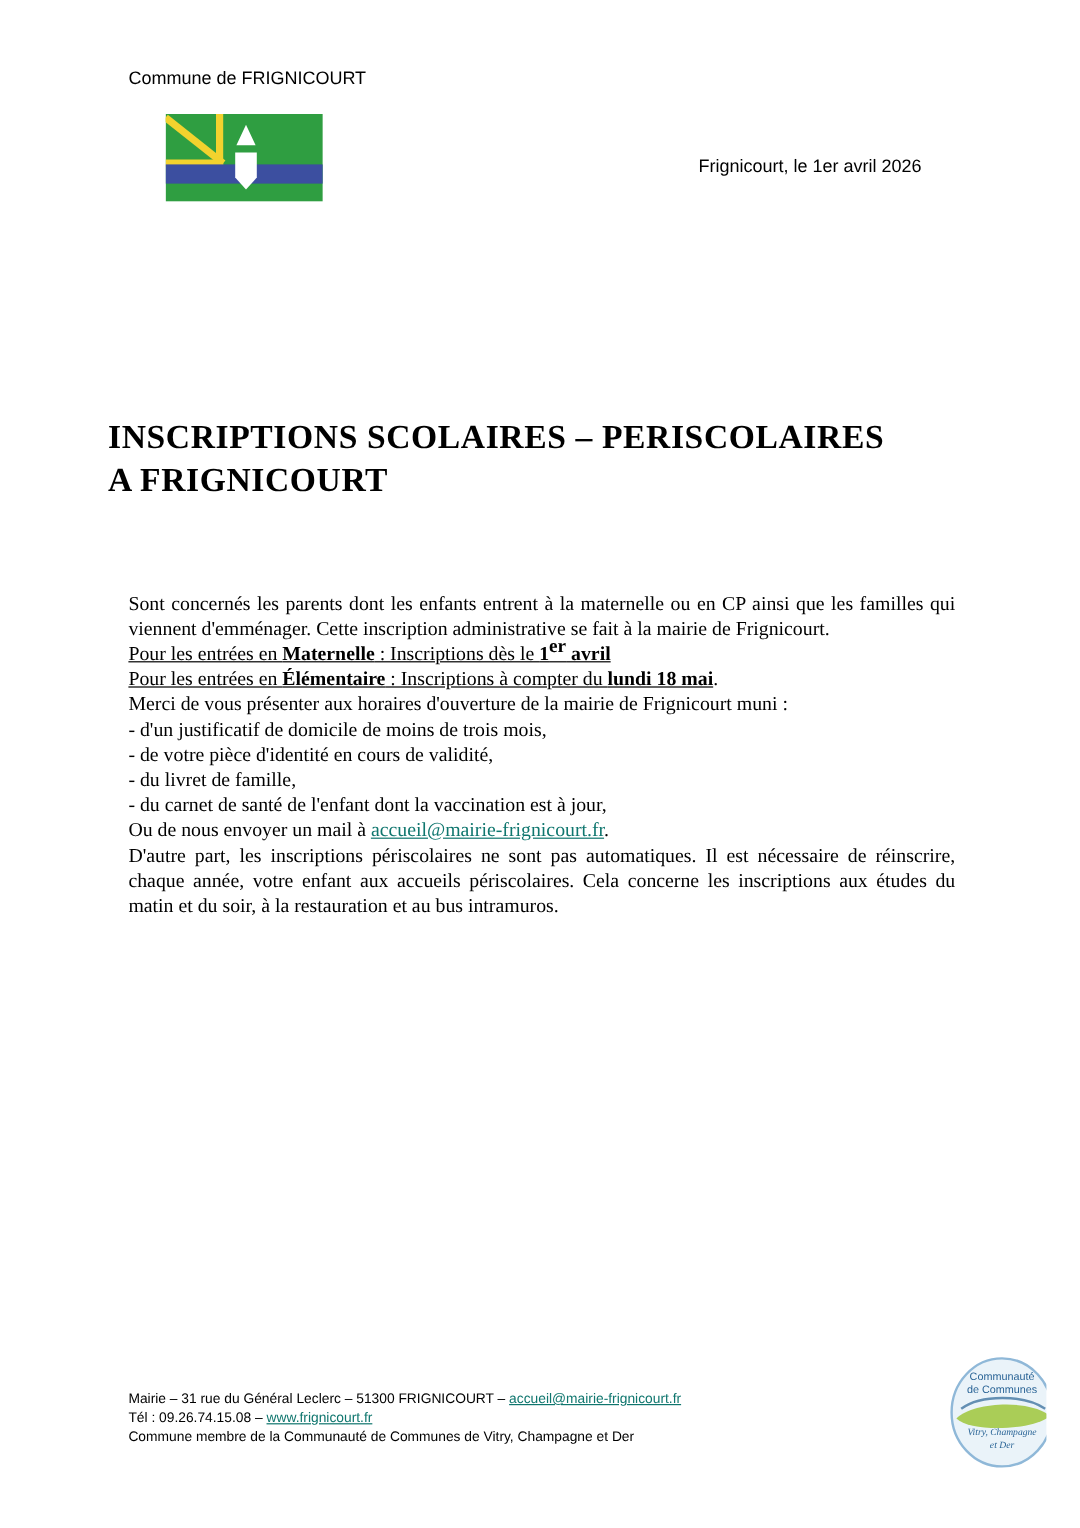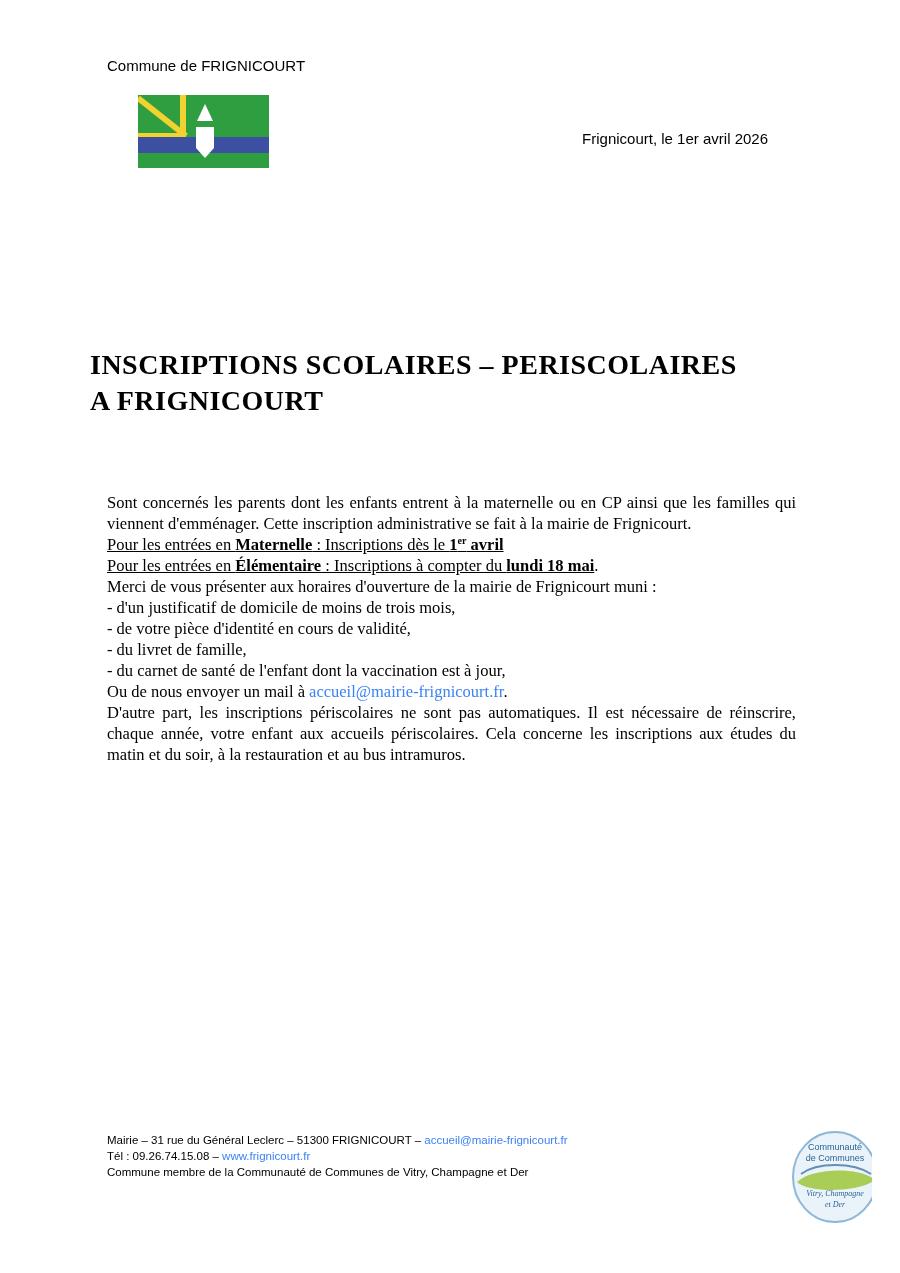--- a/index.html
+++ b/index.html
@@ -40,25 +40,25 @@
   .content p { margin: 0; }
   .just { text-align: justify; }
   .entry  { margin-top: 63px; }
   .entry2 { margin-top: 22px; }
   .merci  { margin-top: 64px; }
   .item   { margin-top: 21px; }
   .mail   { margin-top: 21px; }
   .closing{ margin-top: 21px; }
   .u { text-decoration: underline; }
   b { font-weight: bold; }
-  sup { font-size: 10px; vertical-align: super; line-height: 0; }
-  a.link { color: #3b82f6; cursor: pointer; }
+  sup { font-size: 16px; vertical-align: super; line-height: 0; }
+  a.link { color: #0f766e; text-decoration: underline; cursor: pointer; }
 
   .footer {
-    position: absolute; left: 107px; top: 1132px;
+    position: absolute; left: 107px; top: 1158px;
     font-family: "Liberation Sans", sans-serif;
     font-size: 11.5px; line-height: 16px;
   }
   .footer p { margin: 0; }
 
   .cclogo {
     position: absolute; left: 791px; top: 1130px;
     width: 88px; height: 94px;
   }
 </style>

